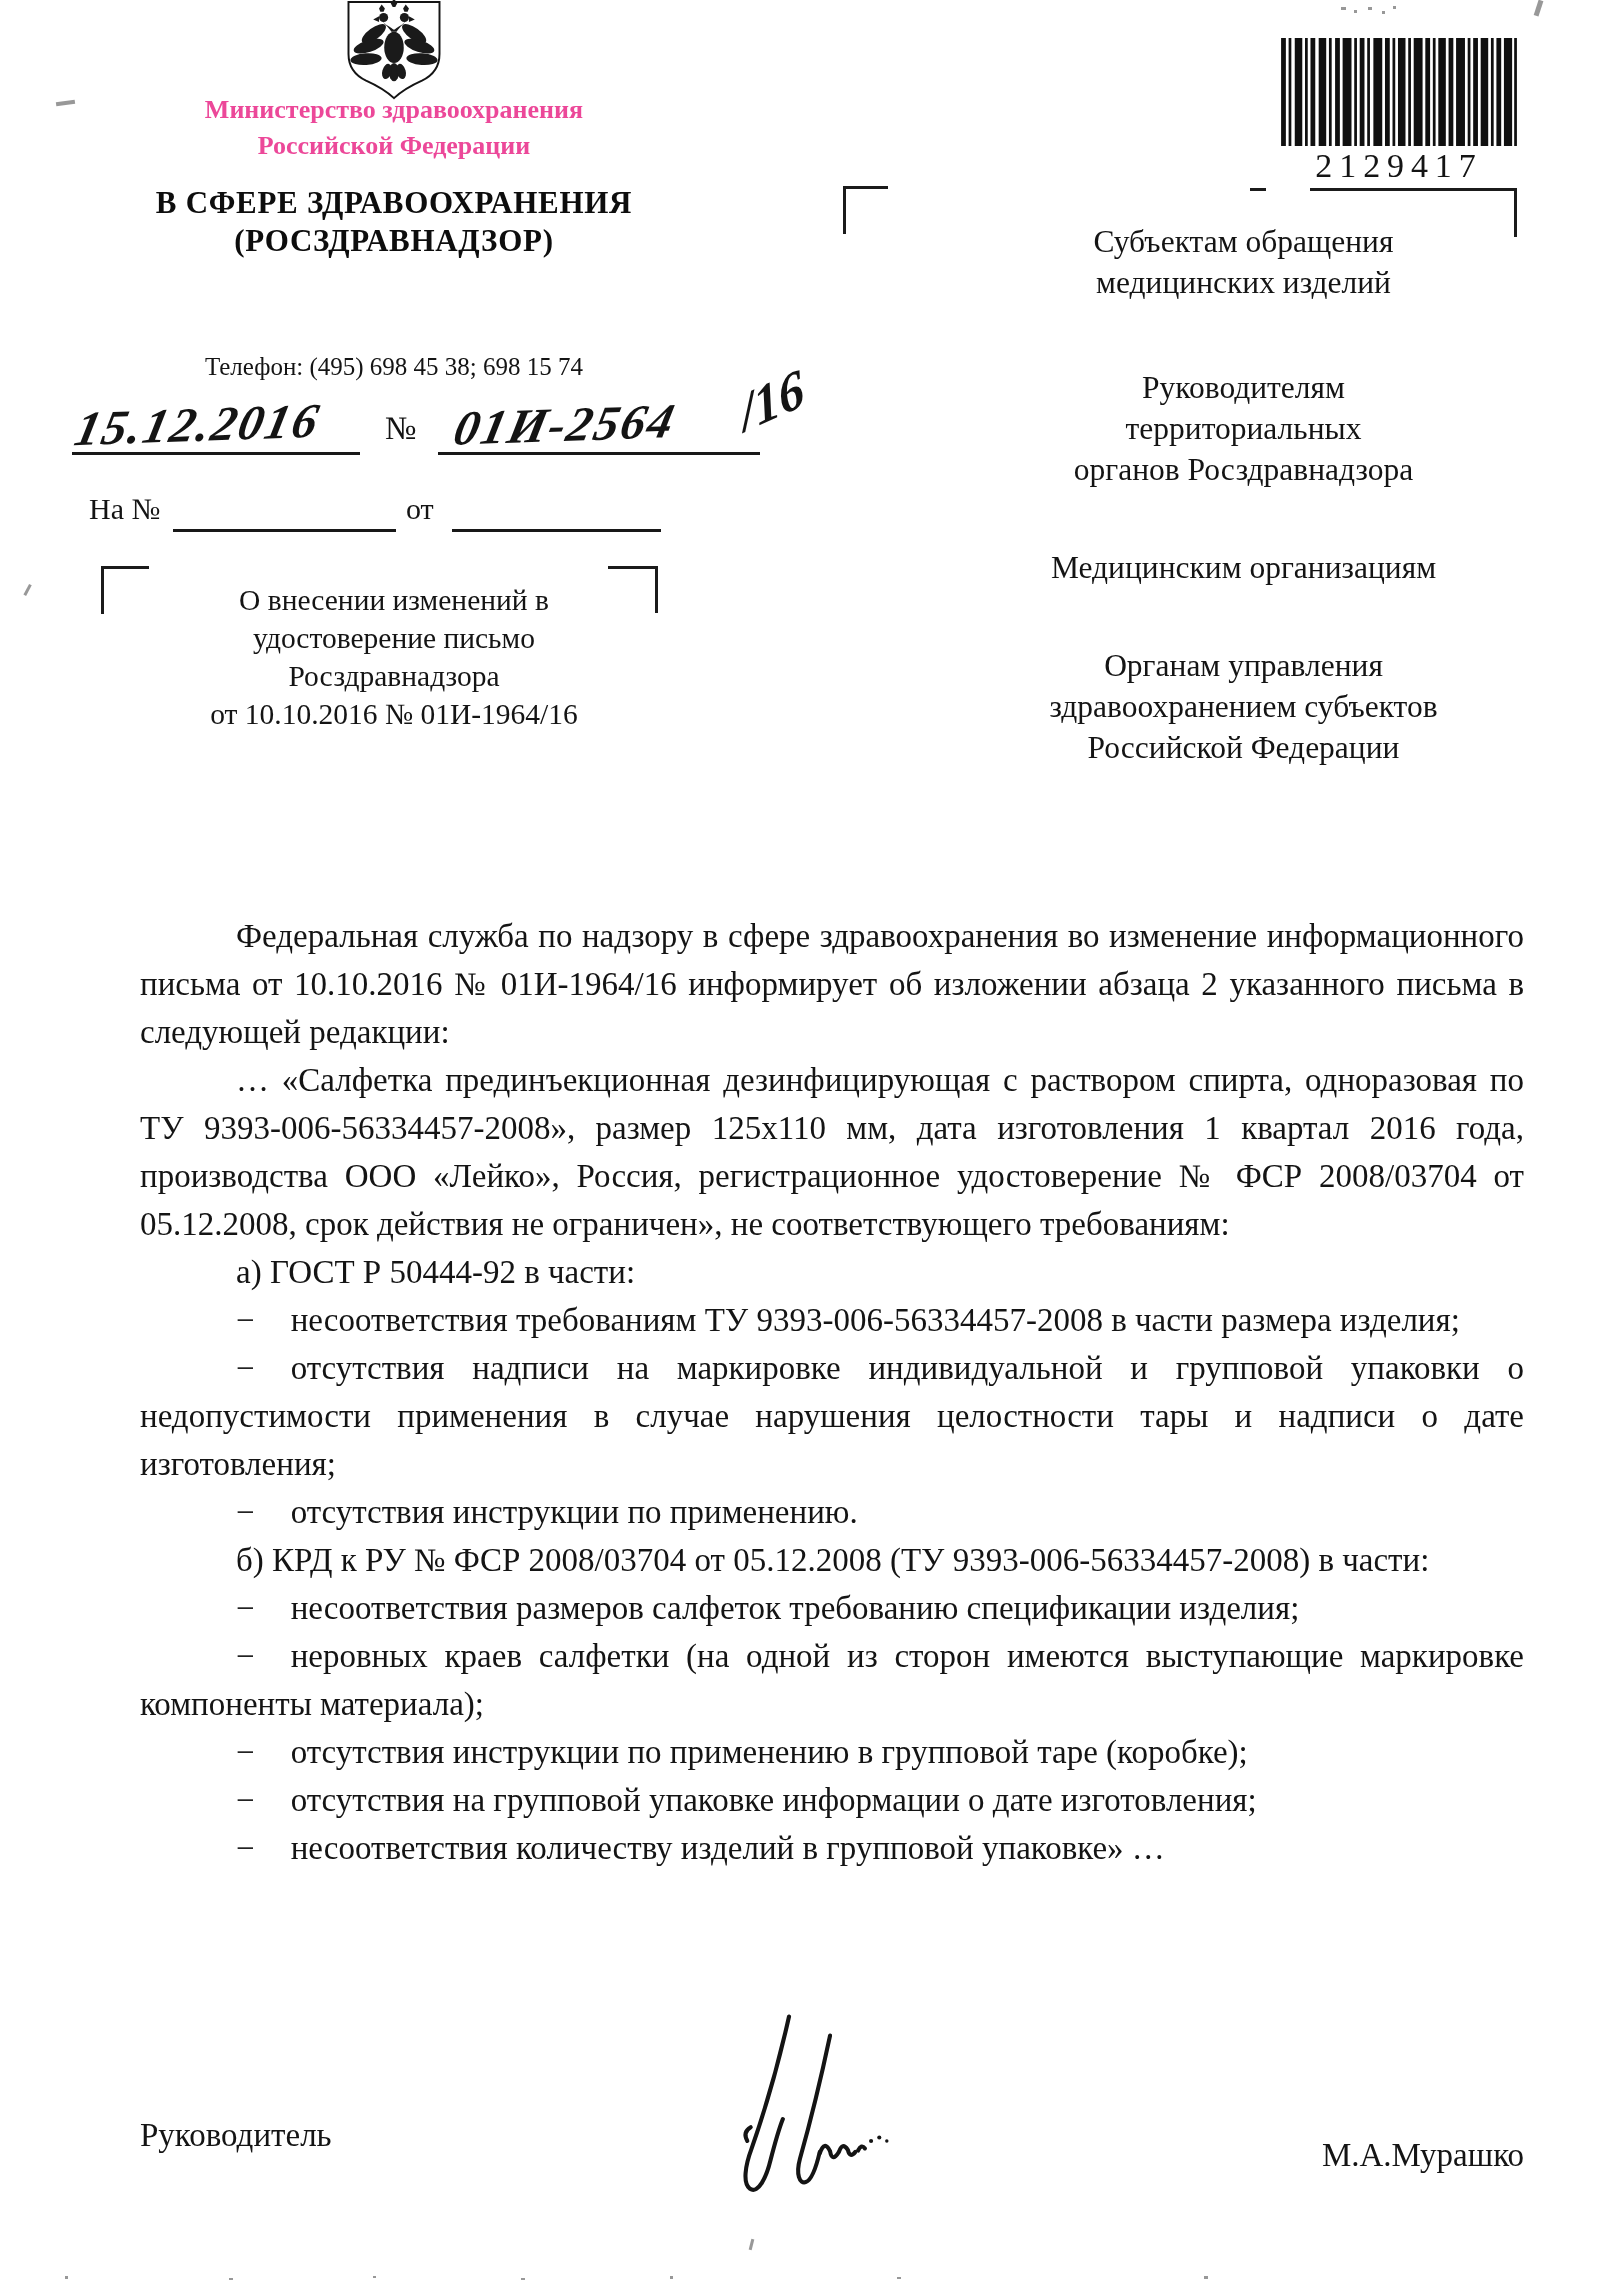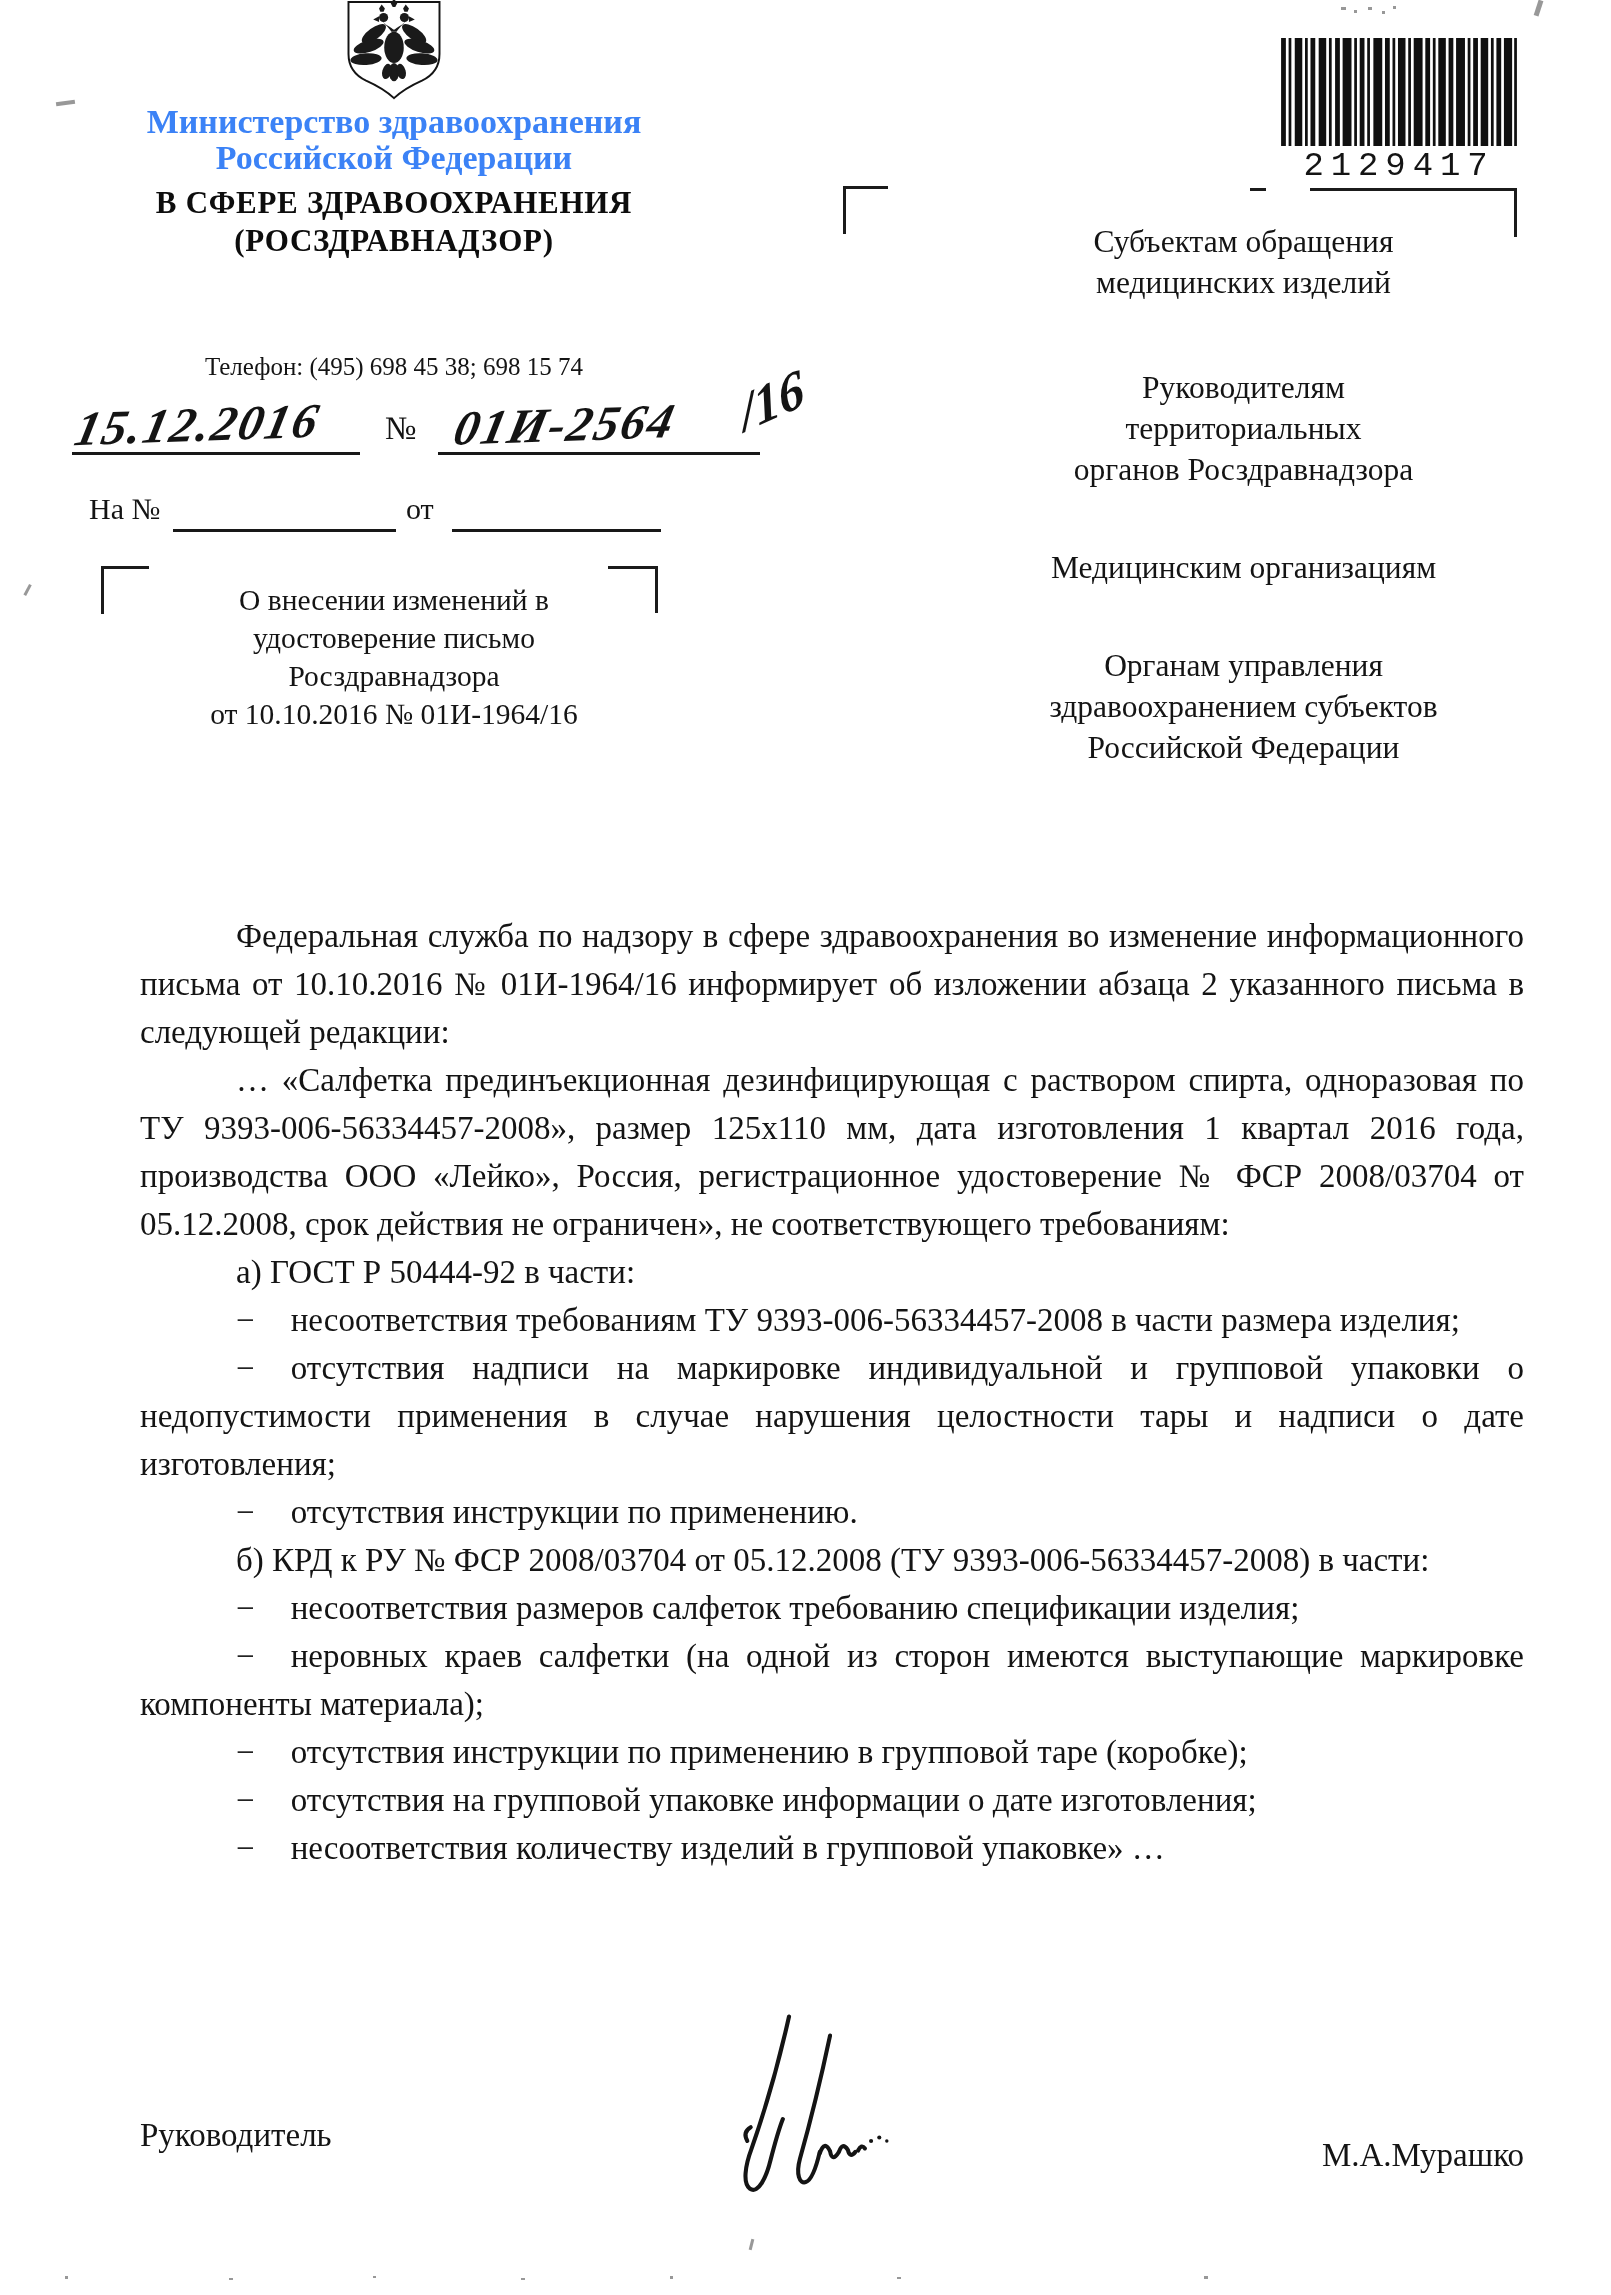--- a/index.html
+++ b/index.html
@@ -3,21 +3,21 @@
 <meta charset="utf-8">
 <style>
   html,body{margin:0;padding:0;background:#f2f2f0;}
   .page{position:relative;width:1611px;height:2295px;background:#ffffff;
         font-family:"Liberation Serif","DejaVu Serif",serif;color:#141414;overflow:hidden;}
   .abs{position:absolute;}
   .c{text-align:center;}
   .b{font-weight:bold;}
   
   .lh-col{left:89px;width:610px;}
-  .ministry{top:104px;font-size:34px;line-height:36px;color:#3b82f6;}
+  .ministry{top:92px;font-size:26px;line-height:36px;color:#ec4899;}
   .service{top:184px;font-size:31px;line-height:38px;color:#0d0d0d;letter-spacing:0.7px;}
   .addr{top:319px;font-size:25px;line-height:31.5px;}
   .phone{top:351px;font-size:25px;line-height:31.5px;}
   
   .rule{position:absolute;background:#181818;height:3.4px;}
   .hw{font-style:italic;font-weight:bold;letter-spacing:2.1px;
       transform:skewX(-14deg) rotate(-2deg);display:inline-block;}
   .hw-date{left:77px;top:396px;font-size:49px;}
   .hw-num{left:456px;top:396px;font-size:49px;}
   .hw-suffix{left:738px;top:370px;font-size:53px;transform:rotate(-24deg) skewX(-12deg);display:inline-block;}
@@ -25,21 +25,21 @@
   .ref-label{left:89px;top:492px;font-size:30px;}
   .ot-label{left:406px;top:492px;font-size:30px;}
   
   .cm{position:absolute;background:#1b1b1b;}
   
   .subject{left:89px;width:610px;top:581px;font-size:29.5px;line-height:38px;}
   
   .addr-col{left:956px;width:575px;font-size:31.5px;line-height:41px;}
   
   .bc-num{left:1281px;top:147px;width:236px;text-align:center;
-          font-family:Liberation Mono, monospace;font-size:34px;letter-spacing:6.9px;}
+          font-family:Liberation Serif, serif;font-size:34px;letter-spacing:6.9px;}
   
   .body-text{left:140px;top:912px;width:1384px;font-size:33px;line-height:48px;}
   .body-text p{margin:0;text-align:justify;text-indent:96px;}
   .dash{margin-right:36px;}
   
   .sig-row-label{left:140px;top:2117px;font-size:33px;}
   .sig-row-name{right:87px;top:2117px;font-size:33px;margin-top:20px;}
   .spk{position:absolute;background:#444;opacity:.55;}
 </style>
 </head>

